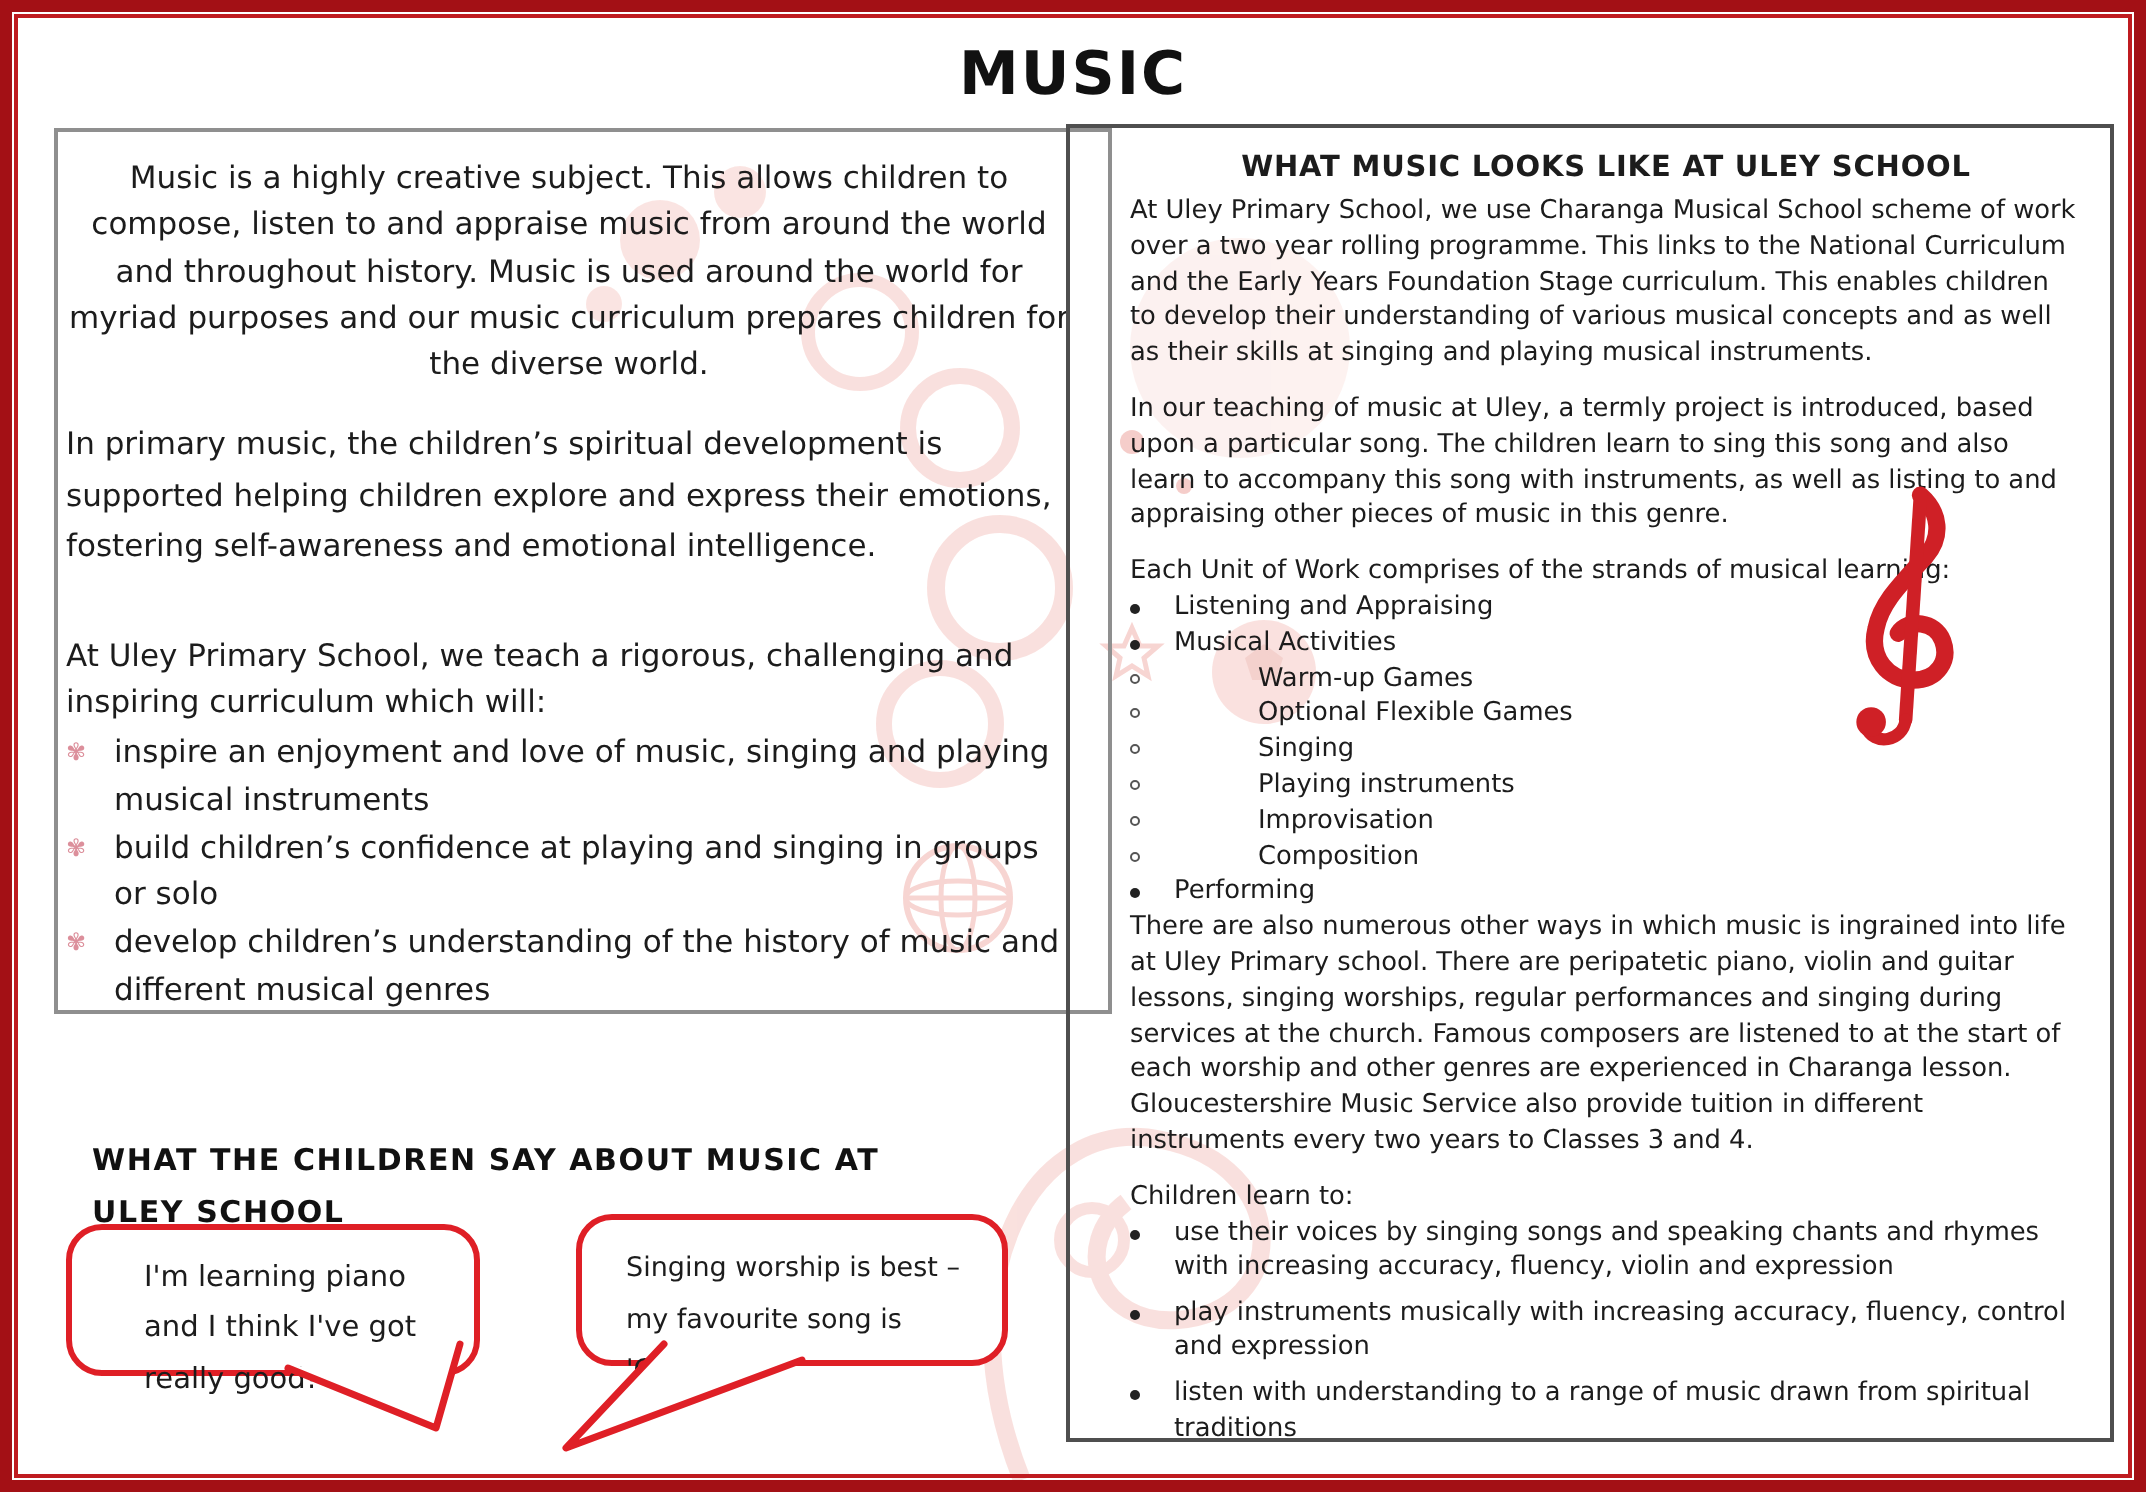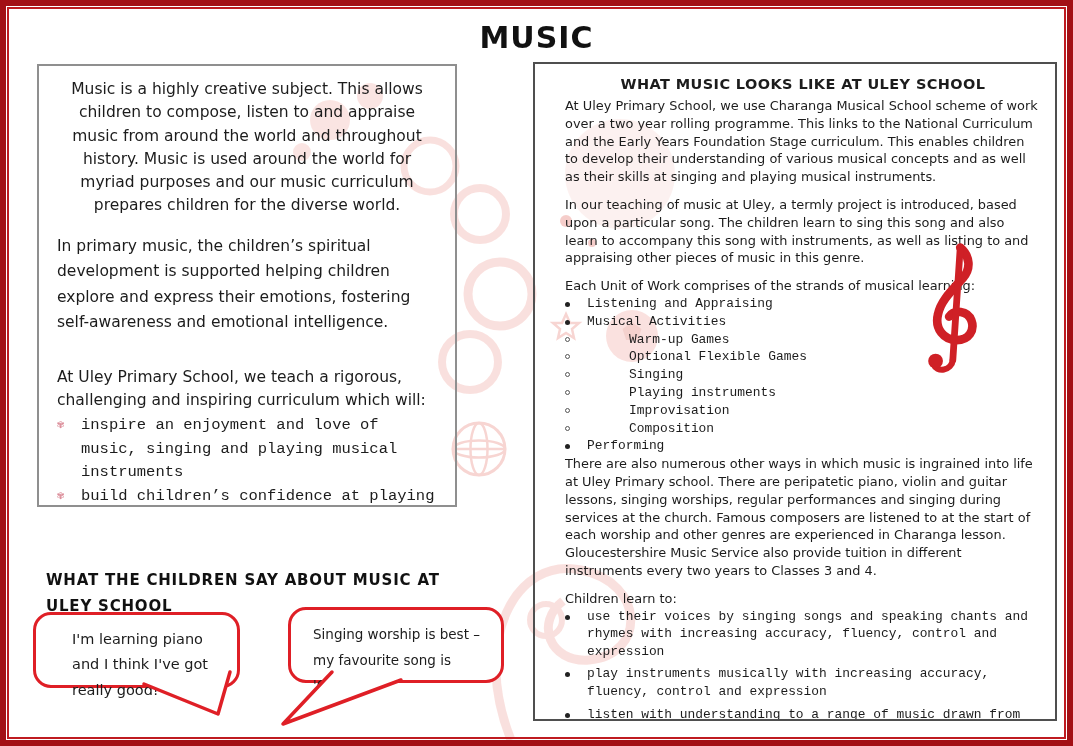--- a/index.html
+++ b/index.html
@@ -11,29 +11,29 @@
   .watermark{position:absolute; left:0; top:0; z-index:0;}
   .content{position:absolute; inset:0; z-index:1;}
 
   .title{
     position:absolute; top:14px; left:0; width:100%; text-align:center;
     font-size:30px; font-weight:bold; letter-spacing:1px; color:#111;
   }
 
   .panel{position:absolute; box-sizing:border-box; background:transparent; color:#1c1c1c; overflow:hidden;}
   .left-box{
-    left:31px; top:58px; width:420px; height:443px;
-    border:2px solid #8f8f8f; padding:12px 18px 8px 18px;
+    left:21px; top:58px; width:529px; height:443px;
+    border:2px solid #8f8f8f; padding:12px 18px 8px 4px;
     font-size:15.5px; line-height:1.5;
   }
   .left-box .p1{text-align:center; margin:0 0 16px 0;}
   .left-box .p2{margin:1px 0 30px 0; line-height:1.65;}
   .left-box .p3{margin:0 0 2px 0;}
 
-  ul.plain{list-style:none; margin:0; padding:0;font-family:Liberation Mono, monospace;}
+  ul.plain{list-style:none; margin:0; padding:0;}
   .left-bullets{margin-left:22px;}
   .left-bullets li{display:flex; align-items:flex-start; margin-bottom:1px;}
   .flower{flex:0 0 24px; color:#dc8f9b; font-size:12px; line-height:1.9; text-align:left;}
   .flower::before{content:"✾";}
 
   .children-heading{
     position:absolute; left:40px; top:552px; width:430px; 
     font-weight:bold; font-size:15px; letter-spacing:.8px; line-height:1.7; color:#111;margin-top:10px;
   }
 
@@ -208,29 +208,29 @@
 
           </li>
       </ul>
 
       <p class="p3">There are also numerous other ways in which music is ingrained into life at Uley Primary school. There are peripatetic piano, violin and guitar lessons, singing worships, regular performances and singing during services at the church.  Famous composers are listened to at the start of each worship and other genres are experienced in Charanga lesson. Gloucestershire Music Service also provide tuition in different instruments every two years to Classes 3 and 4.</p>
       <p style="margin:10px 0 0 0;">Children learn to:</p>
 
       <ul class="plain learn-list">
         <li>
             <span class="dot"></span>
-            <span>use their voices by singing songs and speaking chants and rhymes with increasing accuracy, fluency, control and expression</span>
+            <span>use their voices by singing songs and speaking chants and rhymes with increasing accuracy, fluency, violin and expression</span>
           </li>
           <li>
             <span class="dot"></span>
             <span>play instruments musically with increasing accuracy, fluency, control and expression</span>
           </li>
           <li>
             <span class="dot"></span>
-            <span>listen with understanding to a range of music drawn from different emotional</span>
+            <span>listen with understanding to a range of music drawn from spiritual traditions</span>
           </li>
       </ul>
     </div>
 
     <svg class="clef" width="74" height="136" viewBox="0 0 60 110">
       <g fill="none" stroke="#cf2026" stroke-linecap="round">
         <path stroke-width="7" d="M31 6 C39 13 40 23 33 31 C22 43 15 50 13 60 C10 72 18 81 28 81 C38 81 43 73 40 65 C37 57 26 56 22 62"></path>
         <path stroke-width="5.5" d="M31 6 L25 97"></path>
         <path stroke-width="5" d="M25 97 C24 106 12 108 9 100"></path>
       </g>

